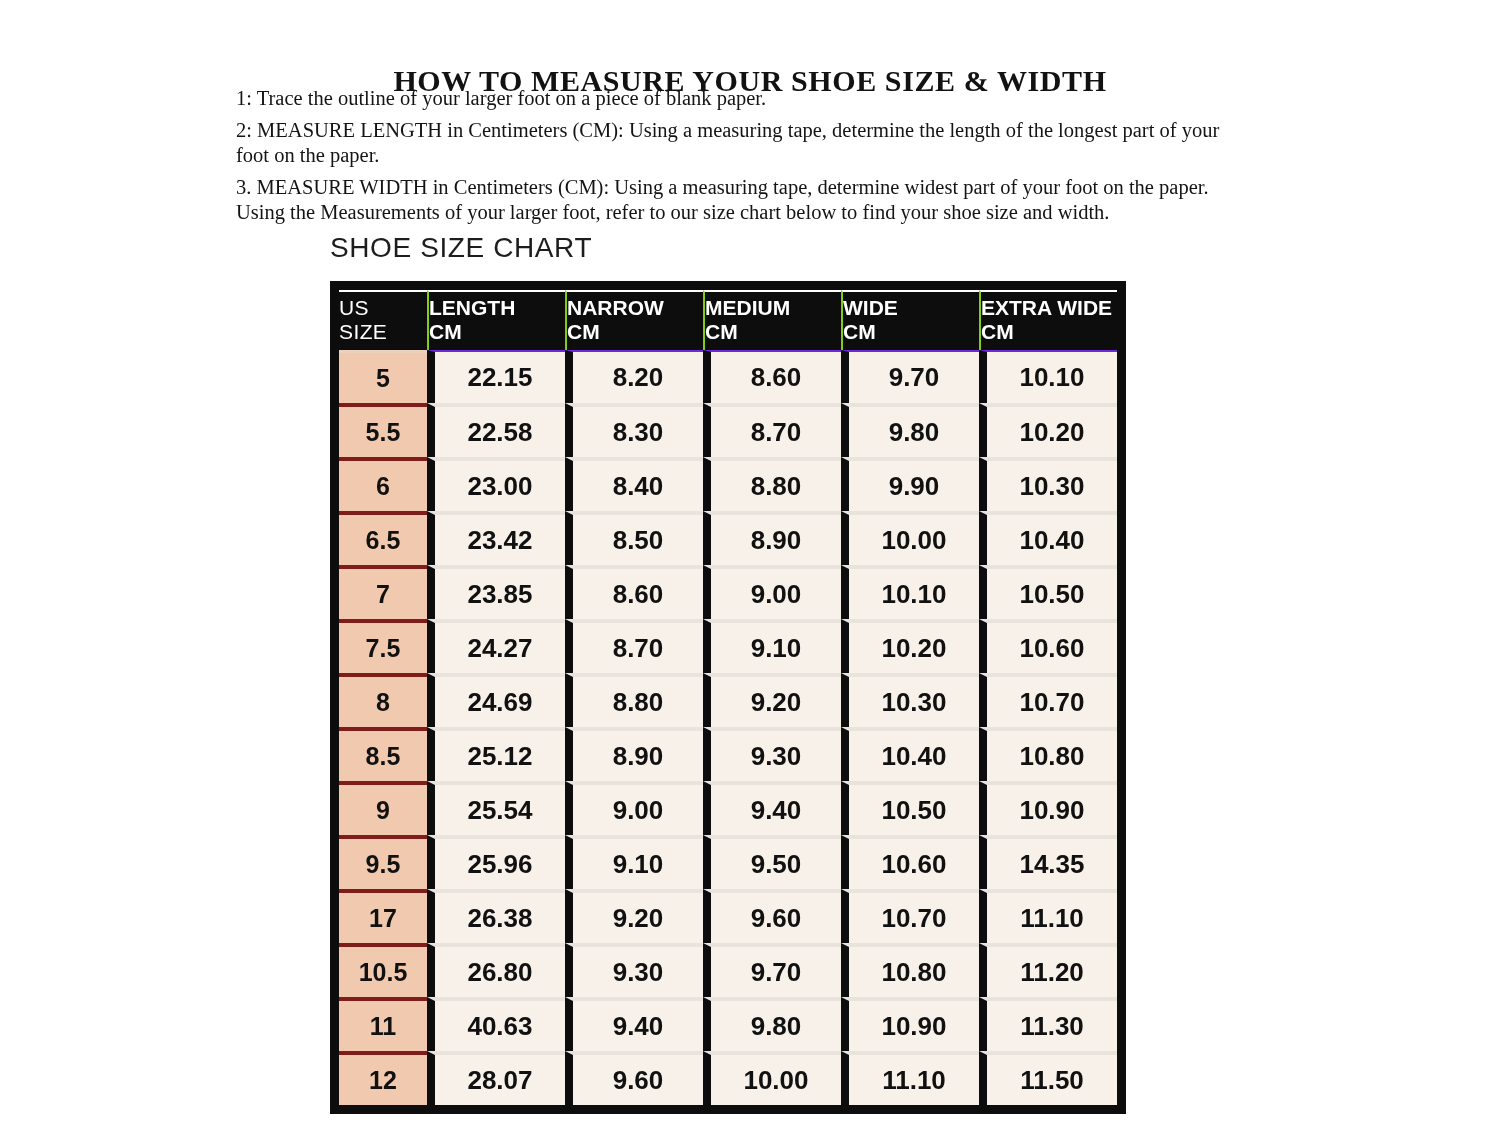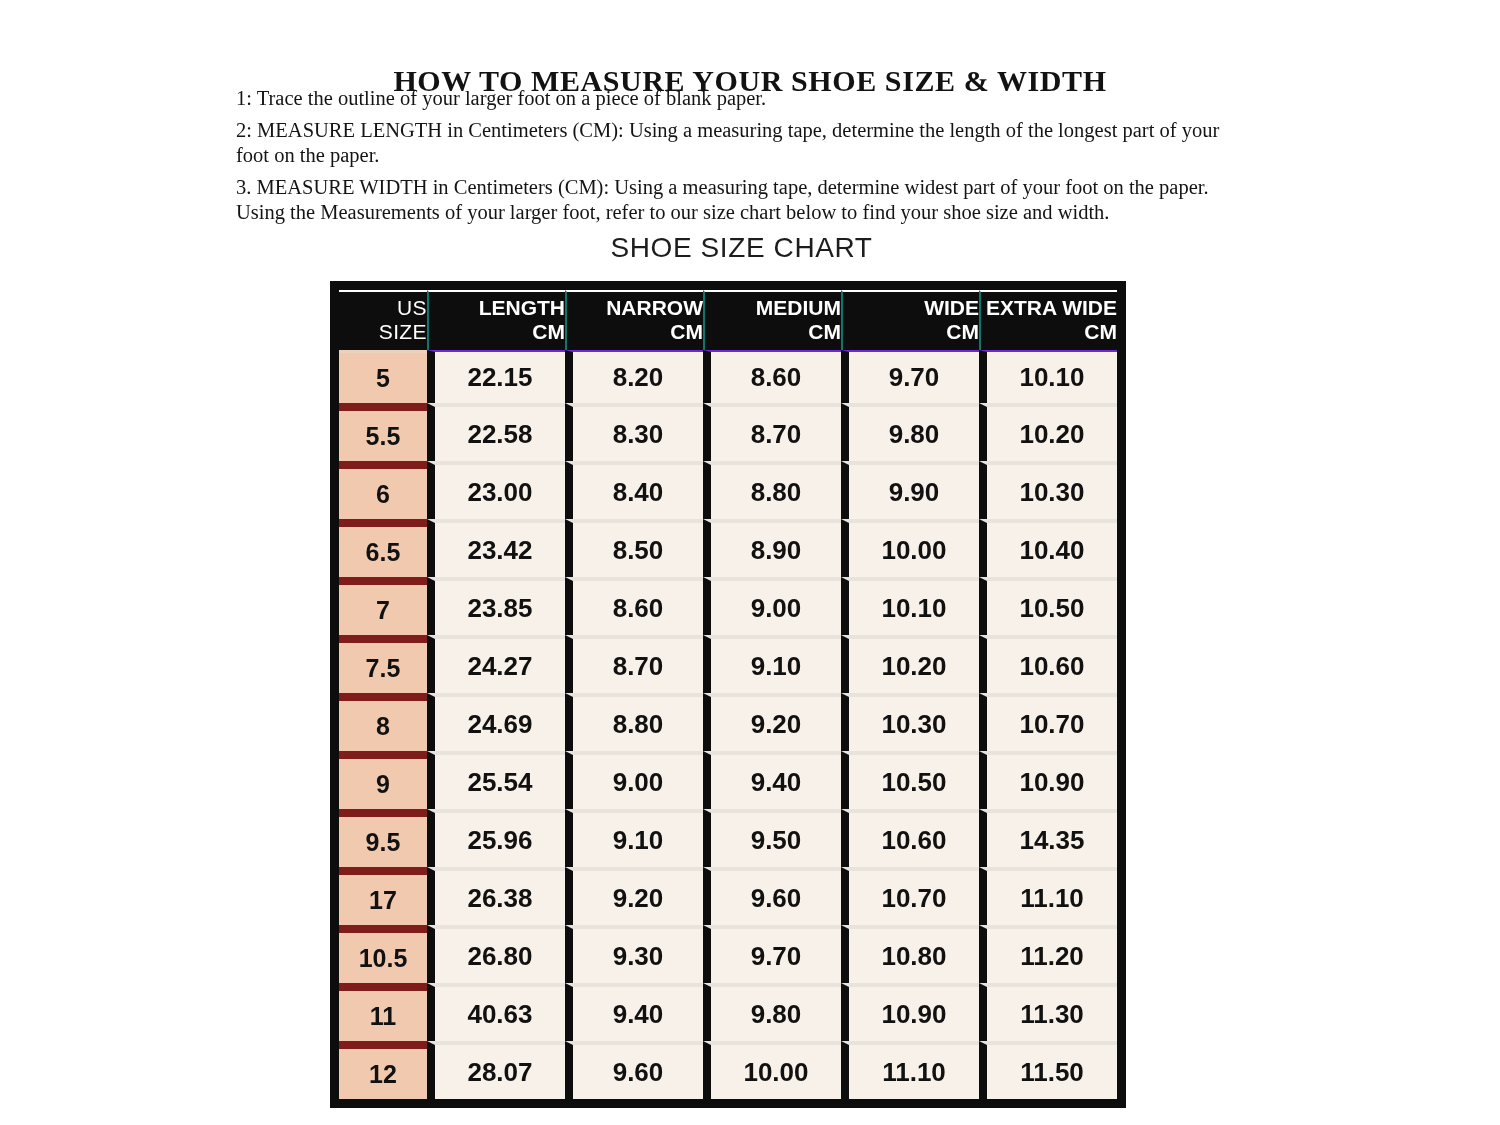--- a/index.html
+++ b/index.html
@@ -33,21 +33,21 @@
     color: #141414;
   }
   .instructions p { margin: 0 0 6px 0; }
   .instructions p:nth-of-type(3) { margin-bottom: 0; }
   .instructions p:nth-of-type(4) { margin-bottom: 16px; }
 
   .chart-title {
     position: absolute;
     top: 232px; left: 330px;
     width: 823px;
-    text-align: center;
+    text-align: left;
     font-family: "Liberation Sans", sans-serif;
     font-weight: 500;
     font-size: 28px;
     letter-spacing: 0.6px;
     color: #1d1d1d;
   }
 
   table.size-table {
     position: absolute;
     top: 281px; left: 330px;
@@ -57,25 +57,25 @@
     border: 9px solid #0d0d0d;
   }
 
   .size-table th {
     background: #0d0d0d;
     color: #ffffff;
     font-family: "Liberation Sans", sans-serif;
     font-weight: bold;
     font-size: 21px;
     line-height: 24px;
-    text-align: right;
+    text-align: left;
     padding: 4px 0 6px 0;
     border-top: 2px solid #ffffff;
   }
-  .size-table th + th { border-left: 2px solid #0f766e; }
+  .size-table th + th { border-left: 2px solid #84cc16; }
   .size-table th.us-header { font-weight: 400; letter-spacing: 0.4px; }
   .size-table th.us-header { width: 88px; }
   .size-table th.val-header { width: 136px; }
 
   .size-table td {
     text-align: center;
     vertical-align: middle;
     font-family: "Liberation Sans", sans-serif;
     font-weight: bold;
     color: #111111;
@@ -85,21 +85,21 @@
     background: #f1c9ae;
     font-size: 25px;
   }
   .size-table td.val {
     background: #f7f1ea;
     font-size: 26px;
     border-left: 8px solid #0d0d0d;
   }
   .size-table tbody tr:first-child td.us  { border-top: 3px solid #ead2bf; }
   .size-table tbody tr:first-child td.val { border-top: 2px solid #6d28d9; }
-  .size-table tbody tr + tr td.us  { border-top: 8px solid #7f1d1d; }
+  .size-table tbody tr + tr td.us  { border-top: 4px solid #7f1d1d; }
   .size-table tbody tr + tr td.val { border-top: 4px solid #e8e3dd; }
 </style>
 </head>
 <body>
 
 <h1 class="page-title">HOW TO MEASURE YOUR SHOE SIZE &amp; WIDTH</h1>
 
 <div class="instructions">
   <p>1: Trace the outline of your larger foot on a piece of blank paper.</p>
   <p>2: MEASURE LENGTH in Centimeters (CM): Using a measuring tape, determine the length of the longest part of your foot on the paper.</p>
@@ -195,20 +195,28 @@
 
   <tr>
     <td class="us">8</td>
     <td class="val">24.69</td>
     <td class="val">8.80</td>
     <td class="val">9.20</td>
     <td class="val">10.30</td>
     <td class="val">10.70</td>
   </tr>
 
+  <tr>
+    <td class="us">8.5</td>
+    <td class="val">25.12</td>
+    <td class="val">8.90</td>
+    <td class="val">9.30</td>
+    <td class="val">10.40</td>
+    <td class="val">10.80</td>
+  </tr>
 
   <tr>
     <td class="us">9</td>
     <td class="val">25.54</td>
     <td class="val">9.00</td>
     <td class="val">9.40</td>
     <td class="val">10.50</td>
     <td class="val">10.90</td>
   </tr>
 

